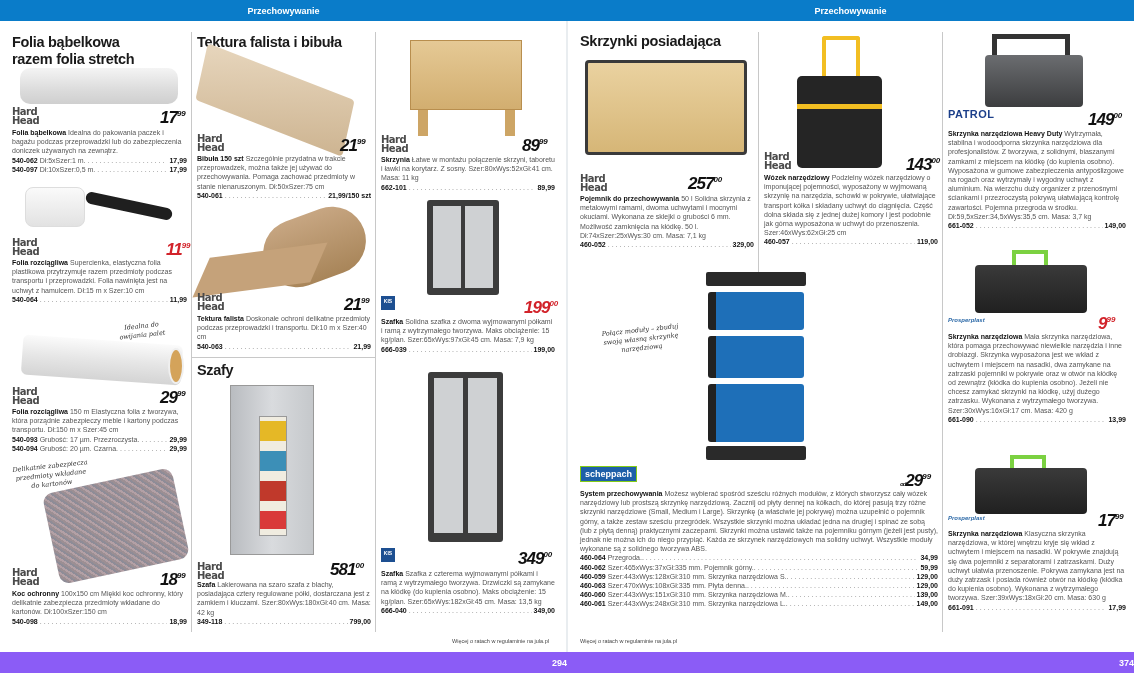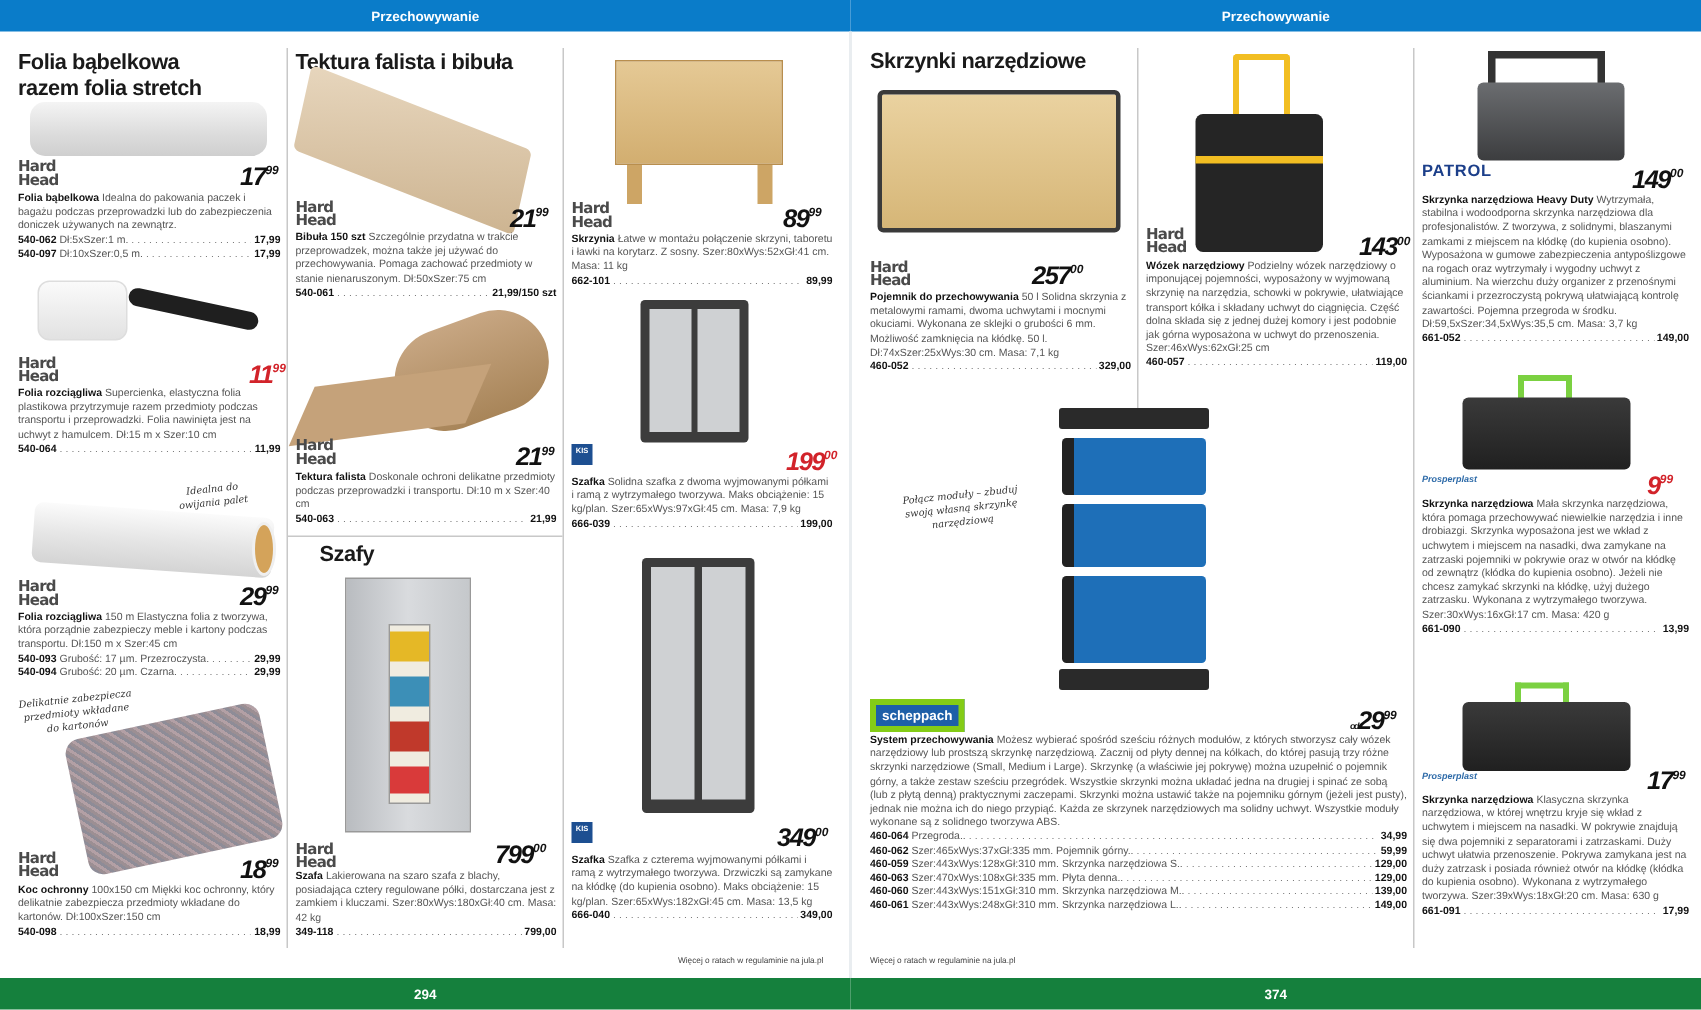--- a/index.html
+++ b/index.html
@@ -1,37 +1,37 @@
 <!DOCTYPE html>
 <html><head>
 <meta charset="utf-8">
 <style>
 *{box-sizing:border-box;margin:0;padding:0}
 html,body{width:1134px;height:673px;overflow:hidden;background:#fff;font-family:"Liberation Sans",sans-serif;color:#1a1a1a}
 .topbar{position:absolute;top:0;height:21px;background:#0a7cc9;color:#fff;font-size:9px;font-weight:bold;display:flex;align-items:center;justify-content:center}
-.botbar{position:absolute;top:652px;height:21px;background:#15803d;color:#fff;font-size:9px;font-weight:bold;display:flex;align-items:center;justify-content:center}
+.botbar{position:absolute;top:652px;height:21px;background:#8b5cf6;color:#fff;font-size:9px;font-weight:bold;display:flex;align-items:center;justify-content:flex-end}
 .left{left:0;width:567px}.right{left:567px;width:567px}
 .gutter{position:absolute;left:566px;top:21px;width:2px;height:631px;background:#e9edf0}
 .vline{position:absolute;width:1px;background:#c8c8c8}
 .hline{position:absolute;height:1px;background:#c8c8c8}
 .h1{position:absolute;font-size:14.5px;font-weight:bold;line-height:17px;font-family:"Liberation Sans",sans-serif;letter-spacing:-.3px}
 .prod{position:absolute;font-size:7px;line-height:9.2px;color:#555}
 .prod b.nm{color:#111;font-weight:bold}
 .prod .row{display:flex;justify-content:space-between;color:#555;white-space:nowrap;overflow:hidden}
 .prod .row .c{font-weight:bold;color:#111}
 .prod .row .dots{flex:1;overflow:hidden;margin:0 2px;letter-spacing:2px;color:#777}
 .prod .row .p{font-weight:bold;color:#111}
 .brand-hh{position:absolute;font-family:"DejaVu Sans",sans-serif;font-weight:900;font-size:10px;line-height:9px;color:#4a4a4a;letter-spacing:-.5px}
 .price{position:absolute;font-weight:bold;font-style:italic;font-size:17px;color:#111;letter-spacing:-1px}
 .price sup{font-size:8px;vertical-align:top;position:relative;top:1px;letter-spacing:0}
 .price.red{color:#d2232a}
 .img{position:absolute}
 .note{position:absolute;font-family:"DejaVu Serif",serif;font-style:italic;font-size:6.5px;color:#333;line-height:9px;text-align:center;transform:rotate(-6deg)}
 .kis{position:absolute;width:14px;height:14px;background:#1d4f91;color:#fff;font-size:5px;font-weight:bold;text-align:center;line-height:10px}
-.badge-s{position:absolute;background:#1d5fa8;color:#fff;font-size:9px;font-weight:bold;padding:2px 4px;border:4px solid #84cc16}
+.badge-s{position:absolute;background:#1d5fa8;color:#fff;font-size:9px;font-weight:bold;padding:2px 4px;border:1px solid #84cc16}
 .patrol{position:absolute;font-weight:900;font-size:11px;color:#1c3f8a;letter-spacing:.5px}
 .prosper{position:absolute;font-size:6px;color:#2d6aa8;font-weight:bold;font-style:italic}
 .foot{position:absolute;font-size:5.5px;color:#444}
 </style>
 </head>
 <body>
 
 <div class="topbar left">
     <span>Przechowywanie</span>
   </div>
@@ -140,35 +140,35 @@
 <div class="price" style="left:344px;top:295px"><span>21</span><sup>99</sup></div>
 <div class="prod" style="left:197px;top:314px;width:174px">
   <div><b class="nm">Tektura falista</b> <span>Doskonale ochroni delikatne przedmioty podczas przeprowadzki i transportu. Dł:10 m x Szer:40 cm</span></div>
   <div class="row">
       <span class="c">540-063</span>
       <span class="dots">.......................................</span>
       <span class="p">21,99</span>
     </div>
 </div>
 
-<div class="h1" style="left:213px;top:362px">Szafy</div>
+<div class="h1" style="left:197px;top:362px">Szafy</div>
 
 <div class="img" style="left:230px;top:385px;width:84px;height:170px;background:linear-gradient(90deg,#b9bcc0,#d9dbde 50%,#c5c8cb);border:1px solid #999">
   <div style="position:absolute;left:28px;top:30px;width:28px;height:120px;background:#f0ece0;border:1px solid #999">
     <div style="height:20px;background:#e5b826;margin-top:4px"></div>
     <div style="height:20px;background:#3c8fb7;margin-top:10px"></div>
     <div style="height:20px;background:#c0392b;margin-top:10px"></div>
     <div style="height:18px;background:#d93a3a;margin-top:10px"></div>
   </div>
 </div>
 <div class="brand-hh" style="left:197px;top:562px">
     <div>Hard</div>
     <div>Head</div>
   </div>
-<div class="price" style="left:330px;top:560px"><span>799</span><sup>00</sup></div>
+<div class="price" style="left:330px;top:560px"><span>581</span><sup>00</sup></div>
 <div class="prod" style="left:197px;top:580px;width:174px">
   <div><b class="nm">Szafa</b> <span>Lakierowana na szaro szafa z blachy, posiadająca cztery regulowane półki, dostarczana jest z zamkiem i kluczami. Szer:80xWys:180xGł:40 cm. Masa: 42 kg</span></div>
   <div class="row">
       <span class="c">349-118</span>
       <span class="dots">.............................................</span>
       <span class="p">799,00</span>
     </div>
 </div>
 
 <div class="img" style="left:410px;top:40px;width:112px;height:70px;background:linear-gradient(180deg,#e5c995,#d2ae70);border:1px solid #b88e4e"></div>
@@ -212,21 +212,21 @@
 <div class="prod" style="left:381px;top:569px;width:174px">
   <div><b class="nm">Szafka</b> <span>Szafka z czterema wyjmowanymi półkami i ramą z wytrzymałego tworzywa. Drzwiczki są zamykane na kłódkę (do kupienia osobno). Maks obciążenie: 15 kg/plan. Szer:65xWys:182xGł:45 cm. Masa: 13,5 kg</span></div>
   <div class="row">
       <span class="c">666-040</span>
       <span class="dots">..........................................</span>
       <span class="p">349,00</span>
     </div>
 </div>
 <div class="foot" style="left:452px;top:638px">Więcej o ratach w regulaminie na jula.pl</div>
 
-<div class="h1" style="left:580px;top:33px">Skrzynki narzędziowe</div>
+<div class="h1" style="left:580px;top:33px">Skrzynki posiadająca</div>
 <div class="img" style="left:585px;top:60px;width:162px;height:95px;background:linear-gradient(180deg,#ead2a0,#d6b677);border:3px solid #3a3a3a;border-radius:4px"></div>
 <div class="brand-hh" style="left:580px;top:174px">
     <div>Hard</div>
     <div>Head</div>
   </div>
 <div class="price" style="left:688px;top:174px"><span>257</span><sup>00</sup></div>
 <div class="prod" style="left:580px;top:194px;width:174px">
   <div><b class="nm">Pojemnik do przechowywania</b> <span>50 l Solidna skrzynia z metalowymi ramami, dwoma uchwytami i mocnymi okuciami. Wykonana ze sklejki o grubości 6 mm. Możliwość zamknięcia na kłódkę. 50 l. Dł:74xSzer:25xWys:30 cm. Masa: 7,1 kg</span></div>
   <div class="row">
       <span class="c">460-052</span>

